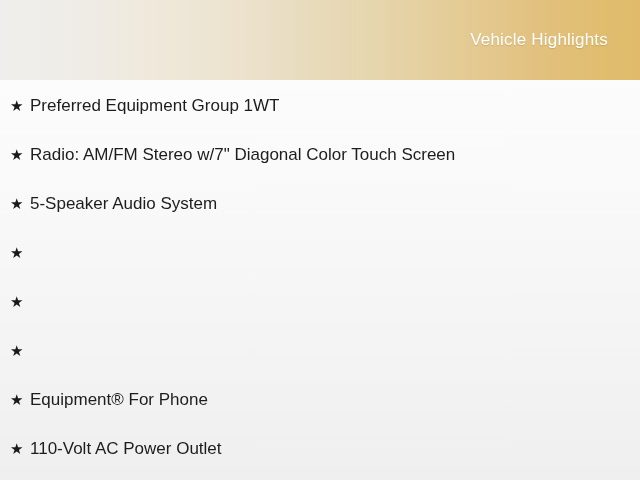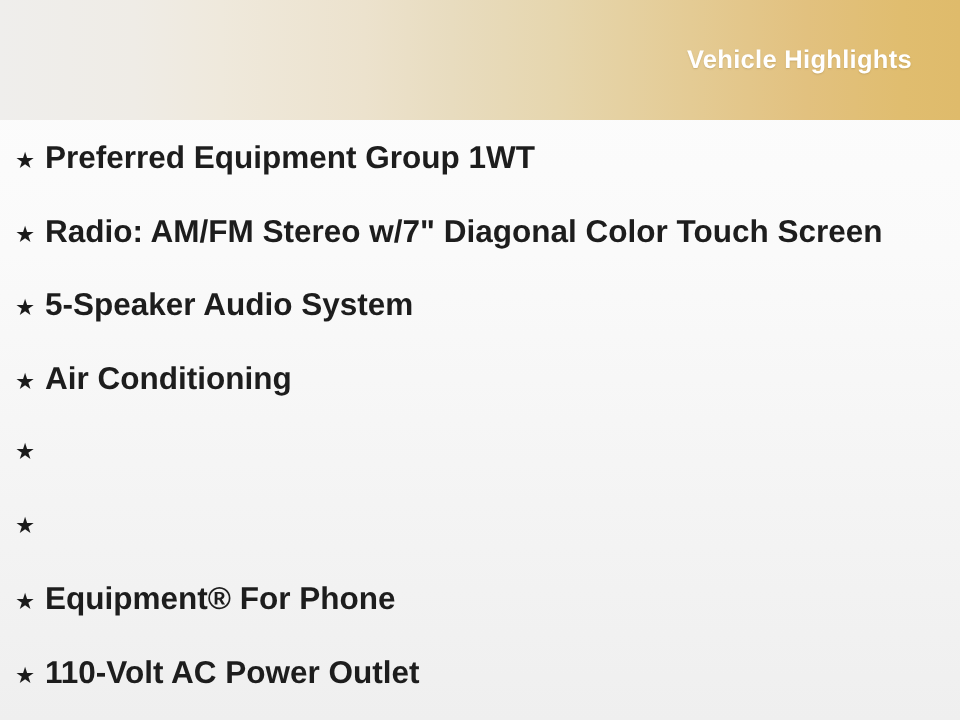--- a/index.html
+++ b/index.html
@@ -40,21 +40,21 @@
         #e0bd6f 94%,
         #dfbb6b 100%);
     box-sizing: border-box;
   }
 
   .header-title {
     position: absolute;
     right: 32px;
     top: 29px;
     font-size: 17px;
-    font-weight: bold;
+    font-weight: normal;
     color: #ffffff;
     letter-spacing: 0.2px;
     text-shadow: 0 1px 1px rgba(150, 120, 60, 0.35);
     white-space: nowrap;
     line-height: 22px;
   }
 
   
   .highlights {
     position: absolute;
@@ -84,25 +84,24 @@
     display: inline-block;
     width: 20px;
     flex: 0 0 20px;
     font-size: 15px;
     line-height: 20px;
     color: #1a1a1a;
     text-align: left;
   }
 
   .highlight-label {
-    font-size: 21px;
+    font-size: 17px;
     line-height: 20px;
     color: #1d1d1d;
     white-space: nowrap;
-    font-weight: bold;
   }
 </style>
 </head>
 <body>
 
 <div class="page">
 
   <div class="header">
     <div class="header-title">Vehicle Highlights</div>
   </div>
@@ -119,21 +118,20 @@
       <span class="highlight-label">Radio: AM/FM Stereo w/7" Diagonal Color Touch Screen</span>
     </li>
 
     <li class="highlight-item">
       <span class="bullet-star">★</span>
       <span class="highlight-label">5-Speaker Audio System</span>
     </li>
 
     <li class="highlight-item">
       <span class="bullet-star">★</span>
-      <span class="highlight-label">Air Conditioning</span>
     </li>
 
     <li class="highlight-item">
       <span class="bullet-star">★</span>
     </li>
 
     <li class="highlight-item">
       <span class="bullet-star">★</span>
     </li>
 

